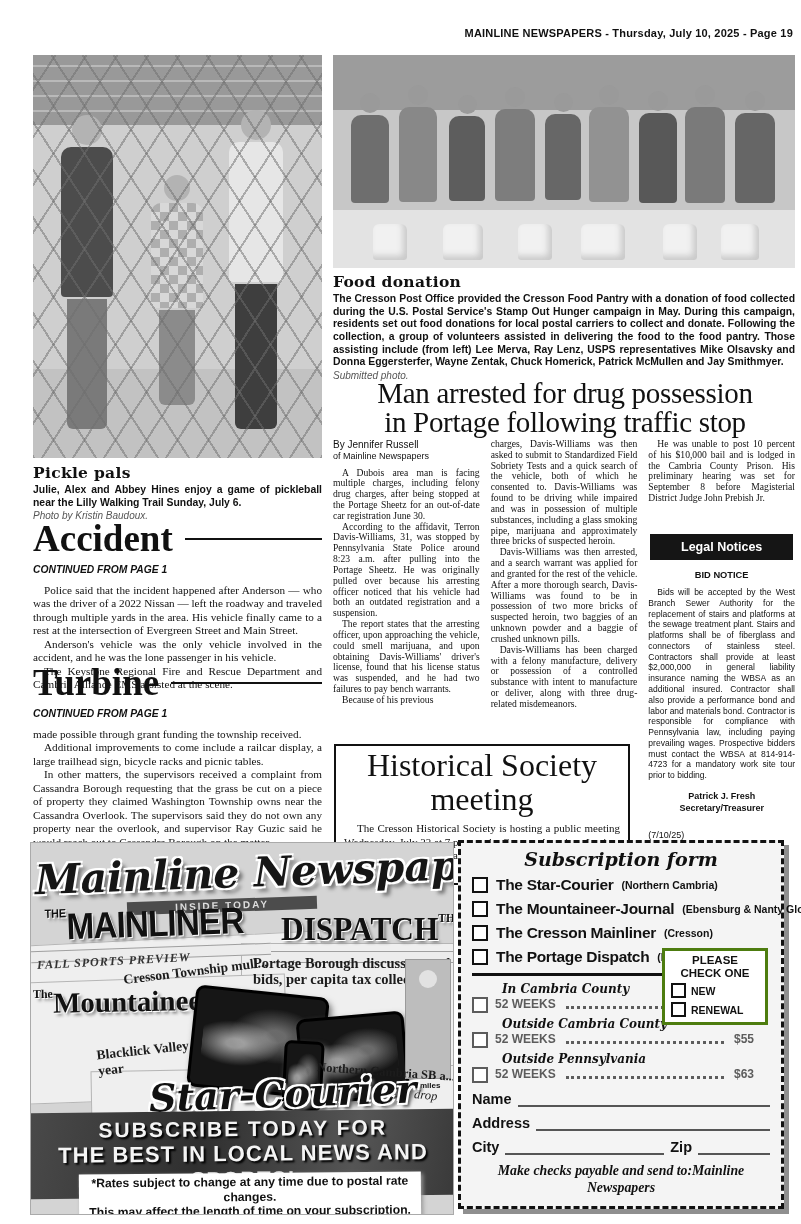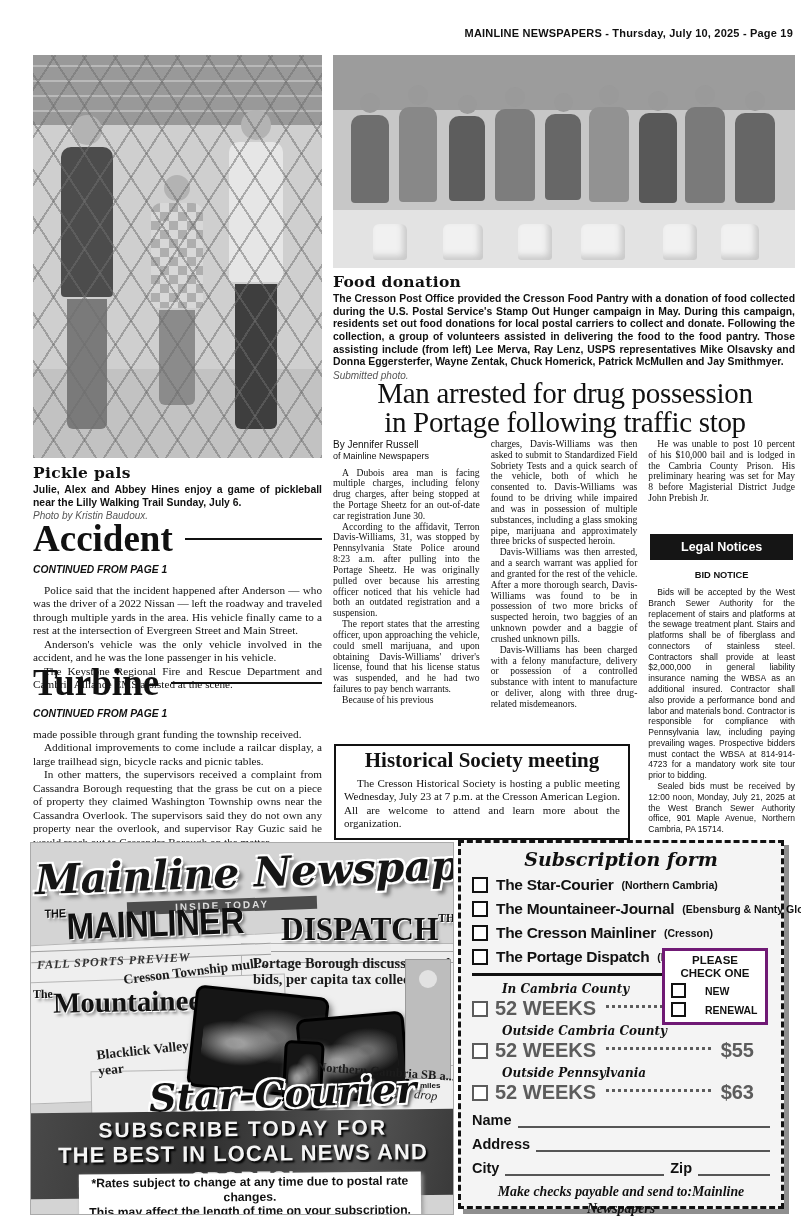--- a/index.html
+++ b/index.html
@@ -53,21 +53,21 @@
   
   .legal-header { background:#151515; color:#fff; font-family:"Liberation Sans", sans-serif; font-weight:bold;
     font-size:12.5px; text-align:center; padding:6px 0; margin:30px 2px 10px; }
   .bid-title { font-family:"Liberation Sans", sans-serif; font-weight:bold; font-size:9.3px; text-align:center; margin-bottom:7px; }
   .legal p { margin:0; font-family:"Liberation Sans", sans-serif; font-size:8.5px; line-height:1.27; text-align:justify; text-indent:9px; }
   .legal-sig { font-family:"Liberation Sans", sans-serif; font-weight:bold; font-size:9px; text-align:center; line-height:1.3; margin-top:10px; }
   .legal-date { font-family:"Liberation Sans", sans-serif; font-size:9px; margin-top:16px; }
 
   
   .hist { position:absolute; left:334px; top:744px; width:276px; border:2px solid #111; padding:3px 8px 7px; }
-  .hist-title { font-family:"Liberation Serif", serif; font-weight:bold; font-size:21px; text-align:center; line-height:1.05; margin-bottom:6px; }
+  .hist-title { font-family:"Liberation Serif", serif; font-weight:normal; font-size:32px; text-align:center; line-height:1.05; margin-bottom:6px; }
   .hist p { margin:0; font-size:11px; line-height:1.22; text-align:justify; text-indent:13px; }
 
   
   .ad { position:absolute; left:30px; top:840px; width:760px; height:375px; }
   .collage { position:absolute; left:0; top:2px; width:422px; height:371px; background:#d4d4d4; border:1px solid #aaa; overflow:hidden; }
   .scrap { position:absolute; background:#efefef; border:1px solid #b5b5b5; }
   .brand { position:absolute; top:6px; left:4px; width:414px; text-align:center;
     font-family:"DejaVu Serif", serif; font-weight:bold; font-style:italic; font-size:41px; white-space:nowrap;
     transform:rotate(-2deg); color:#161616;
     text-shadow:2px 2px 0 #fff,-2px -2px 0 #fff,2px -2px 0 #fff,-2px 2px 0 #fff,5px 5px 4px #777; }
@@ -109,29 +109,29 @@
     font-family:"Liberation Sans",sans-serif; font-weight:bold; font-size:12.2px; text-align:center; line-height:1.2; box-shadow:2px 2px 4px #999; }
 
   
   .coupon { position:absolute; left:428px; top:0; width:326px; height:369px; box-sizing:border-box;
     background:#f4f4f4; border:3px dashed #111; box-shadow:5px 5px 0 #8f8f8f; padding:5px 11px 6px; }
   .coupon-title { font-family:"DejaVu Serif",serif; font-weight:bold; font-style:italic; font-size:19px; text-align:center; }
   .cb { width:12px; height:12px; border:2px solid #111; background:#fff; flex:0 0 auto; }
   .paper-row { display:flex; align-items:center; gap:8px; margin:6px 0; font-family:"Liberation Sans",sans-serif; font-weight:bold; white-space:nowrap; }
   .paper-name { font-size:15.5px; letter-spacing:-.3px; }
   .paper-region { font-size:10.5px; }
-  .check-one { position:absolute; right:13px; top:105px; width:88px; border:3px solid #701a75; background:#fff; padding:3px 6px 5px;
+  .check-one { position:absolute; right:13px; top:105px; width:88px; border:3px solid #4d7c0f; background:#fff; padding:3px 6px 5px;
     font-family:"Liberation Sans",sans-serif; font-weight:bold; }
   .check-one-title { font-size:11.5px; text-align:center; line-height:1.1; }
-  .check-row { display:flex; align-items:center; gap:19px; margin-top:4px; font-size:10.5px; }
+  .check-row { display:flex; align-items:center; gap:5px; margin-top:4px; font-size:10.5px; }
   .check-row .cb { width:11px; height:11px; }
   .divider { border-top:3px solid #111; margin:7px 24px 6px 0; }
   .zone { font-family:"DejaVu Serif",serif; font-weight:bold; font-style:italic; font-size:12px; margin:4px 0 1px 30px; }
-  .price-row { display:flex; align-items:center; gap:7px; margin-right:16px; color:#5c5c5c;
-    font-family:"Liberation Sans",sans-serif; font-weight:bold; font-size:20px; }
+  .price-row { display:flex; gap:7px; margin-right:16px; color:#5c5c5c;
+    font-family:"Liberation Sans",sans-serif; font-weight:bold; font-size:12px; }
   .price-row .cb { border-color:#5c5c5c; }
   .leader { flex:1; border-bottom:3px dotted #5c5c5c; margin:0 3px 4px; }
   .field-row { display:flex; align-items:flex-end; gap:6px; margin-top:8px;
     font-family:"Liberation Sans",sans-serif; font-weight:bold; font-size:14.5px; }
   .wline { flex:1; border-bottom:2px solid #555; height:13px; }
   .wline.short { flex:0 0 72px; }
   .checks-line { font-family:"Liberation Serif",serif; font-weight:bold; font-style:italic; font-size:13.8px; text-align:center; margin-top:7px; line-height:1.25; }
 </style>
 </head>
 <body>
@@ -254,26 +254,25 @@
       <p class="art">According to the affidavit, Terron Davis-Williams, 31, was stopped by Pennsylvania State Police around 8:23 a.m. after pulling into the Portage Sheetz. He was originally pulled over because his arresting officer noticed that his vehicle had both an outdated registration and a suspension.</p>
       <p class="art">The report states that the arresting officer, upon approaching the vehicle, could smell marijuana, and upon obtaining Davis-Williams' driver's license, found that his license status was suspended, and he had two failures to pay bench warrants.</p>
       <p class="art">Because of his previous</p>
     </div>
     <div class="col">
       <p class="art" style="text-indent:0;">charges, Davis-Williams was then asked to submit to Standardized Field Sobriety Tests and a quick search of the vehicle, both of which he consented to. Davis-Williams was found to be driving while impaired and was in possession of multiple substances, including a glass smoking pipe, marijuana and approximately three bricks of suspected heroin.</p>
       <p class="art">Davis-Williams was then arrested, and a search warrant was applied for and granted for the rest of the vehicle. After a more thorough search, Davis-Williams was found to be in possession of two more bricks of suspected heroin, two baggies of an unknown powder and a baggie of crushed unknown pills.</p>
       <p class="art">Davis-Williams has been charged with a felony manufacture, delivery or possession of a controlled substance with intent to manufacture or deliver, along with three drug-related misdemeanors.</p>
     </div>
     <div class="col">
-      <p class="art">He was unable to post 10 percent of his $10,000 bail and is lodged in the Cambria County Prison. His preliminary hearing was set for May 8 before Magisterial District Judge John Prebish Jr.</p>
+      <p class="art">He was unable to post 10 percent of his $10,000 bail and is lodged in the Cambria County Prison. His preliminary hearing was set for September 8 before Magisterial District Judge John Prebish Jr.</p>
       <div class="legal-header">Legal Notices</div>
       <div class="legal">
         <div class="bid-title">BID NOTICE</div>
         <p>Bids will be accepted by the West Branch Sewer Authority for the replacement of stairs and platforms at the sewage treatment plant. Stairs and platforms shall be of fiberglass and connectors of stainless steel. Contractors shall provide at least $2,000,000 in general liability insurance naming the WBSA as an additional insured. Contractor shall also provide a performance bond and labor and materials bond. Contractor is responsible for compliance with Pennsylvania law, including paying prevailing wages. Prospective bidders must contact the WBSA at 814-914-4723 for a mandatory work site tour prior to bidding.</p>
-        <p>Sealed bids must be received by 12:00 noon, Monday, July 21, 2025 at the West Branch Sewer Authority office, 901 Maple Avenue, Northern Cambria, PA 15714.</p>
         <div class="legal-sig">
           <div>Patrick J. Fresh</div>
           <div>Secretary/Treasurer</div>
         </div>
         <div class="legal-date">(7/10/25)</div>
       </div>
     </div>
   </div>
 
   <div class="hist">

